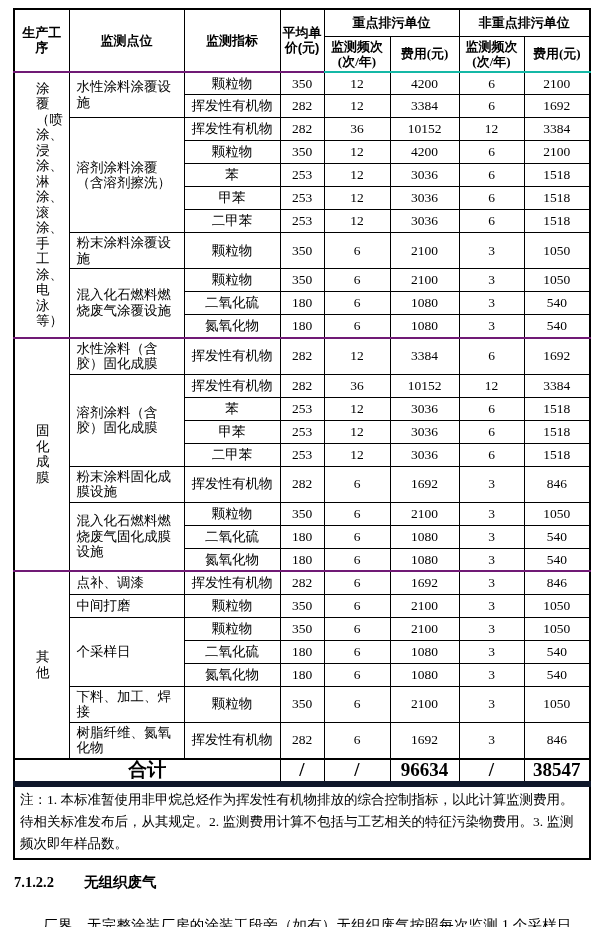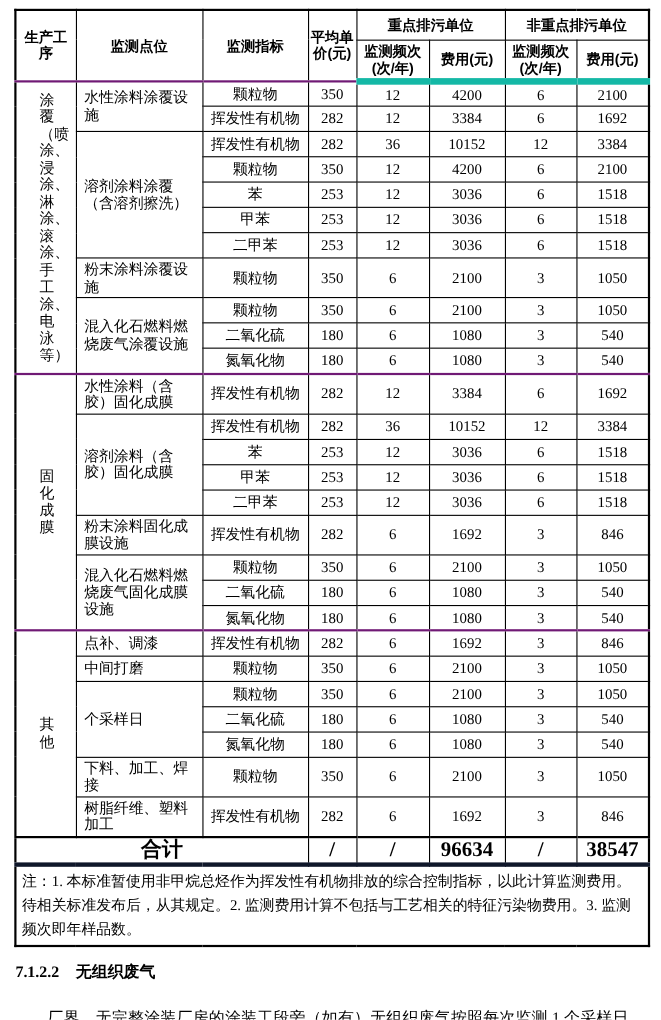--- a/index.html
+++ b/index.html
@@ -25,21 +25,21 @@
   }
   thead th {
     font-family: "Liberation Sans", "DejaVu Sans", sans-serif;
     font-weight: bold;
     font-size: 13px;
     line-height: 15px;
     padding: 2px 1px;
     word-break: break-all;
   }
   thead tr.h1 th { height: 27px; }
-  thead tr.h2 th { height: 31px; border-bottom: 6px solid #14b8a6; }
+  thead tr.h2 th { height: 31px; border-bottom: 2px solid #14b8a6; font-family: Liberation Serif, serif; }
   th.red { color: #000000; }
 
   tbody td {
     font-size: 13.5px;
     line-height: 15.5px;
     height: 23px;
     padding: 1px 2px;
     word-break: break-all;
   }
   tbody tr td { border-top: 1px solid #7e7e7e; }
@@ -50,35 +50,35 @@
   td.point-cell   { text-align: left; padding: 2px 3px 2px 7px; }
 
   tr.total-row td {
     border-top: 2px solid #000;
     font-family: Liberation Serif, serif;
     font-weight: bold;
     font-size: 19px;
     height: 25px;
   }
   tr.note-row td {
-    border-top: 4px solid #0f172a;
+    border-top: 6px solid #0f172a;
     text-align: left;
     font-size: 13.5px;
     line-height: 22px;
     padding: 2px 5px 3px 5px;
     word-break: break-all;
   }
 
   .section-heading {
     margin: 13px 0 0 1px;
     font-family: "Liberation Sans", "DejaVu Sans", sans-serif;
     font-weight: bold;
     font-size: 14.5px;
   }
-  .sec-num { margin-right: 15px; font-family: "Liberation Serif", serif; }
+  .sec-num { margin-right: 30px; font-family: "Liberation Serif", serif; }
   .body-para {
     margin: 19px 0 0 1px;
     width: 572px;
     font-size: 14.5px;
     line-height: 29px;
     text-align: justify;
     text-indent: 2em;
     word-break: break-all;
   }
 </style>
@@ -332,21 +332,21 @@
         <tr class="point-start">
           <td class="point-cell" rowspan="1">下料、加工、焊接</td>
           <td class="ind-cell">颗粒物</td>
           <td class="num-cell">350</td>
           <td class="num-cell">6</td>
           <td class="num-cell">2100</td>
           <td class="num-cell">3</td>
           <td class="num-cell">1050</td>
         </tr>
         <tr class="point-start">
-          <td class="point-cell" rowspan="1">树脂纤维、塑料加工</td>
+          <td class="point-cell" rowspan="1">树脂纤维、氮氧化物</td>
           <td class="ind-cell">挥发性有机物</td>
           <td class="num-cell">282</td>
           <td class="num-cell">6</td>
           <td class="num-cell">1692</td>
           <td class="num-cell">3</td>
           <td class="num-cell">846</td>
         </tr>
         <tr class="total-row">
           <td class="total-label" colspan="3">合计</td>
           <td class="num-cell">/</td>

